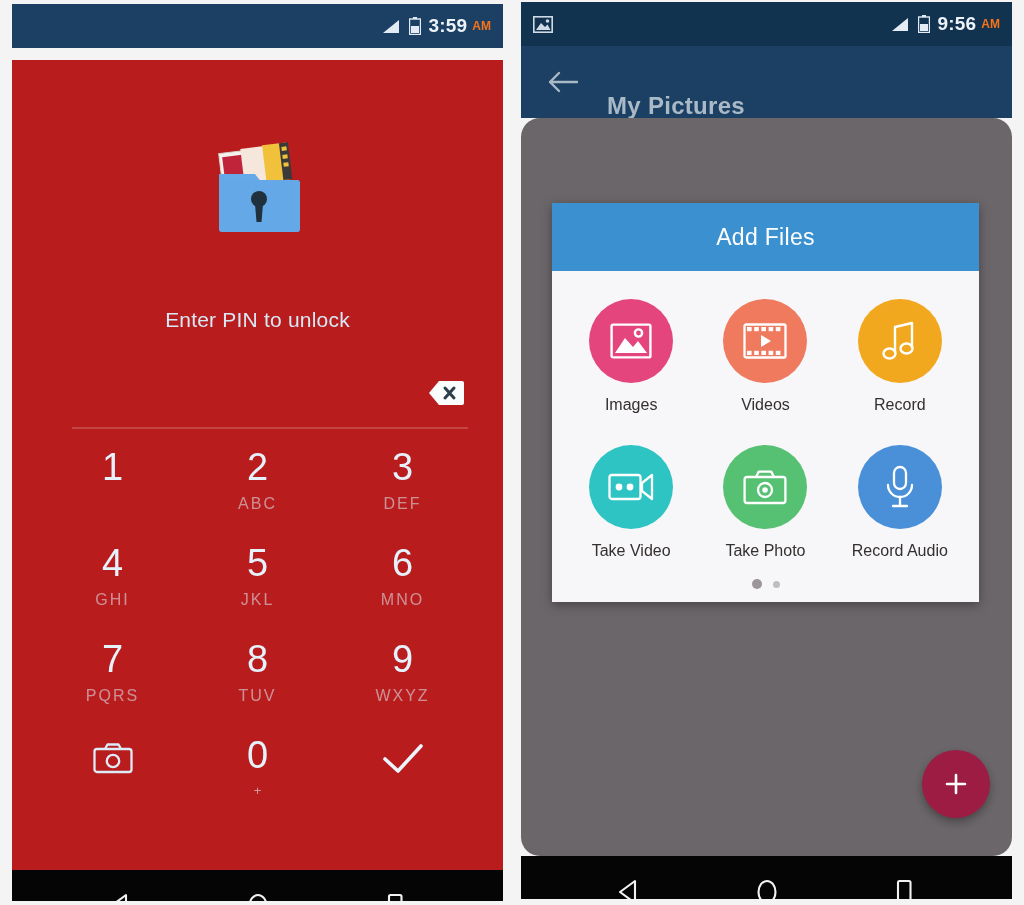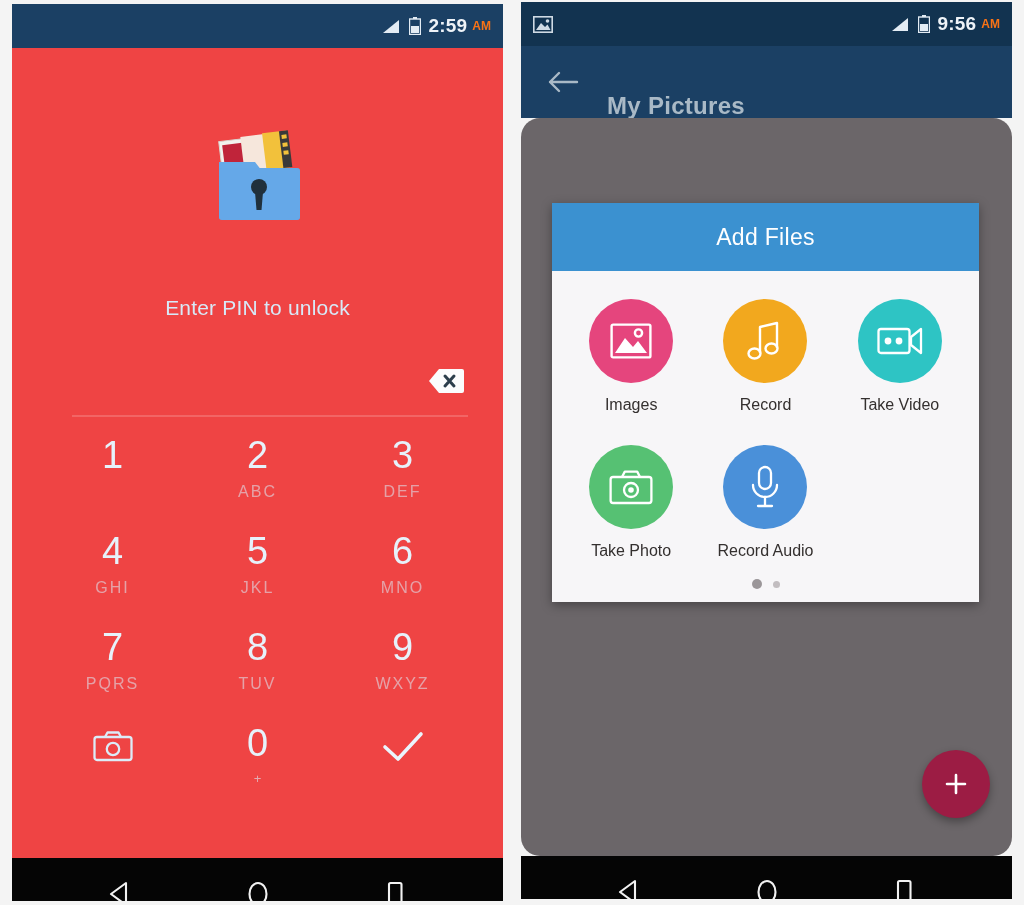--- a/index.html
+++ b/index.html
@@ -71,21 +71,22 @@
     margin-left: -3px;
   }
   .sig { width: 19px; height: 15px; }
   .batt { width: 12px; height: 18px; }
   .photo-ico { width: 20px; height: 17px; }
 
   
   .lockbody {
     position: relative;
     height: 810px;
-    background: #ef4444;
+    background: #b91c1c;
+    margin-top: 12px;
   }
   .folder-wrap {
     position: absolute;
     top: 80px; left: 0; right: 0;
     display: flex; justify-content: center;
   }
   .lock-title {
     position: absolute;
     top: 248px; left: 0; right: 0;
     text-align: center;
@@ -276,21 +277,21 @@
         <div class="sb-left"></div>
         <div class="sb-right">
           <svg class="sig" viewBox="0 0 19 15">
             <polygon points="1,14 17,14 17,1" fill="#e3ecf4"></polygon>
           </svg>
           <svg class="batt" viewBox="0 0 12 18">
             <rect x="4" y="0" width="4" height="2" fill="#e3ecf4"></rect>
             <rect x="0.5" y="2" width="11" height="15.5" fill="none" stroke="#e3ecf4" stroke-width="1.4"></rect>
             <rect x="2" y="9" width="8" height="7" fill="#e3ecf4"></rect>
           </svg>
-          <span class="sb-time">2:59</span>
+          <span class="sb-time">3:59</span>
           <span class="sb-ampm">AM</span>
         </div>
       </div>
 
       <div class="lockbody">
 
         <div class="folder-wrap">
           <svg width="110" height="100" viewBox="0 0 110 100">
 
             <g transform="rotate(-7 55 30)">
@@ -458,20 +459,41 @@
                 <div class="circle" style="background:#e5457d">
                   <svg width="42" height="36" viewBox="0 0 42 36">
                     <rect x="1.6" y="1.6" width="38.8" height="32.8" rx="1.5" fill="none" stroke="#ffffff" stroke-width="2.4"></rect>
                     <path d="M5 30 L15 15 L23 24 L28 18 L37 30 Z" fill="#ffffff"></path>
                     <circle cx="28.5" cy="10" r="3.6" fill="none" stroke="#ffffff" stroke-width="2.4"></circle>
                   </svg>
                 </div>
                 <span class="tile-label">Images</span>
               </div>
 
+              <div class="tile">
+                <div class="circle" style="background:#ef7a5e">
+                  <svg width="44" height="36" viewBox="0 0 44 36">
+                    <rect x="1.5" y="1.5" width="41" height="33" rx="1.5" fill="none" stroke="#ffffff" stroke-width="2.3"></rect>
+                    <g fill="#ffffff">
+                      <rect x="4" y="4" width="4.6" height="4.2"></rect>
+                        <rect x="11.2" y="4" width="4.6" height="4.2"></rect>
+                      <rect x="18.4" y="4" width="4.6" height="4.2"></rect>
+                        <rect x="25.6" y="4" width="4.6" height="4.2"></rect>
+                      <rect x="32.8" y="4" width="4.6" height="4.2"></rect>
+                      <rect x="4" y="27.8" width="4.6" height="4.2"></rect>
+                        <rect x="11.2" y="27.8" width="4.6" height="4.2"></rect>
+                      <rect x="18.4" y="27.8" width="4.6" height="4.2"></rect>
+                        <rect x="25.6" y="27.8" width="4.6" height="4.2"></rect>
+                      <rect x="32.8" y="27.8" width="4.6" height="4.2"></rect>
+                    </g>
+                    <path d="M18 12 L28 18 L18 24 Z" fill="#ffffff"></path>
+                  </svg>
+                </div>
+                <span class="tile-label">Videos</span>
+              </div>
 
               <div class="tile">
                 <div class="circle" style="background:#f2a81e">
                   <svg width="38" height="42" viewBox="0 0 38 42">
                     <path d="M14 33 L14 7 L31 3 L31 28" fill="none" stroke="#ffffff" stroke-width="2.4" stroke-linejoin="round"></path>
                     <ellipse cx="8.5" cy="33.5" rx="6" ry="5" fill="none" stroke="#ffffff" stroke-width="2.4"></ellipse>
                     <ellipse cx="25.5" cy="28.5" rx="6" ry="5" fill="none" stroke="#ffffff" stroke-width="2.4"></ellipse>
                   </svg>
                 </div>
                 <span class="tile-label">Record</span>

